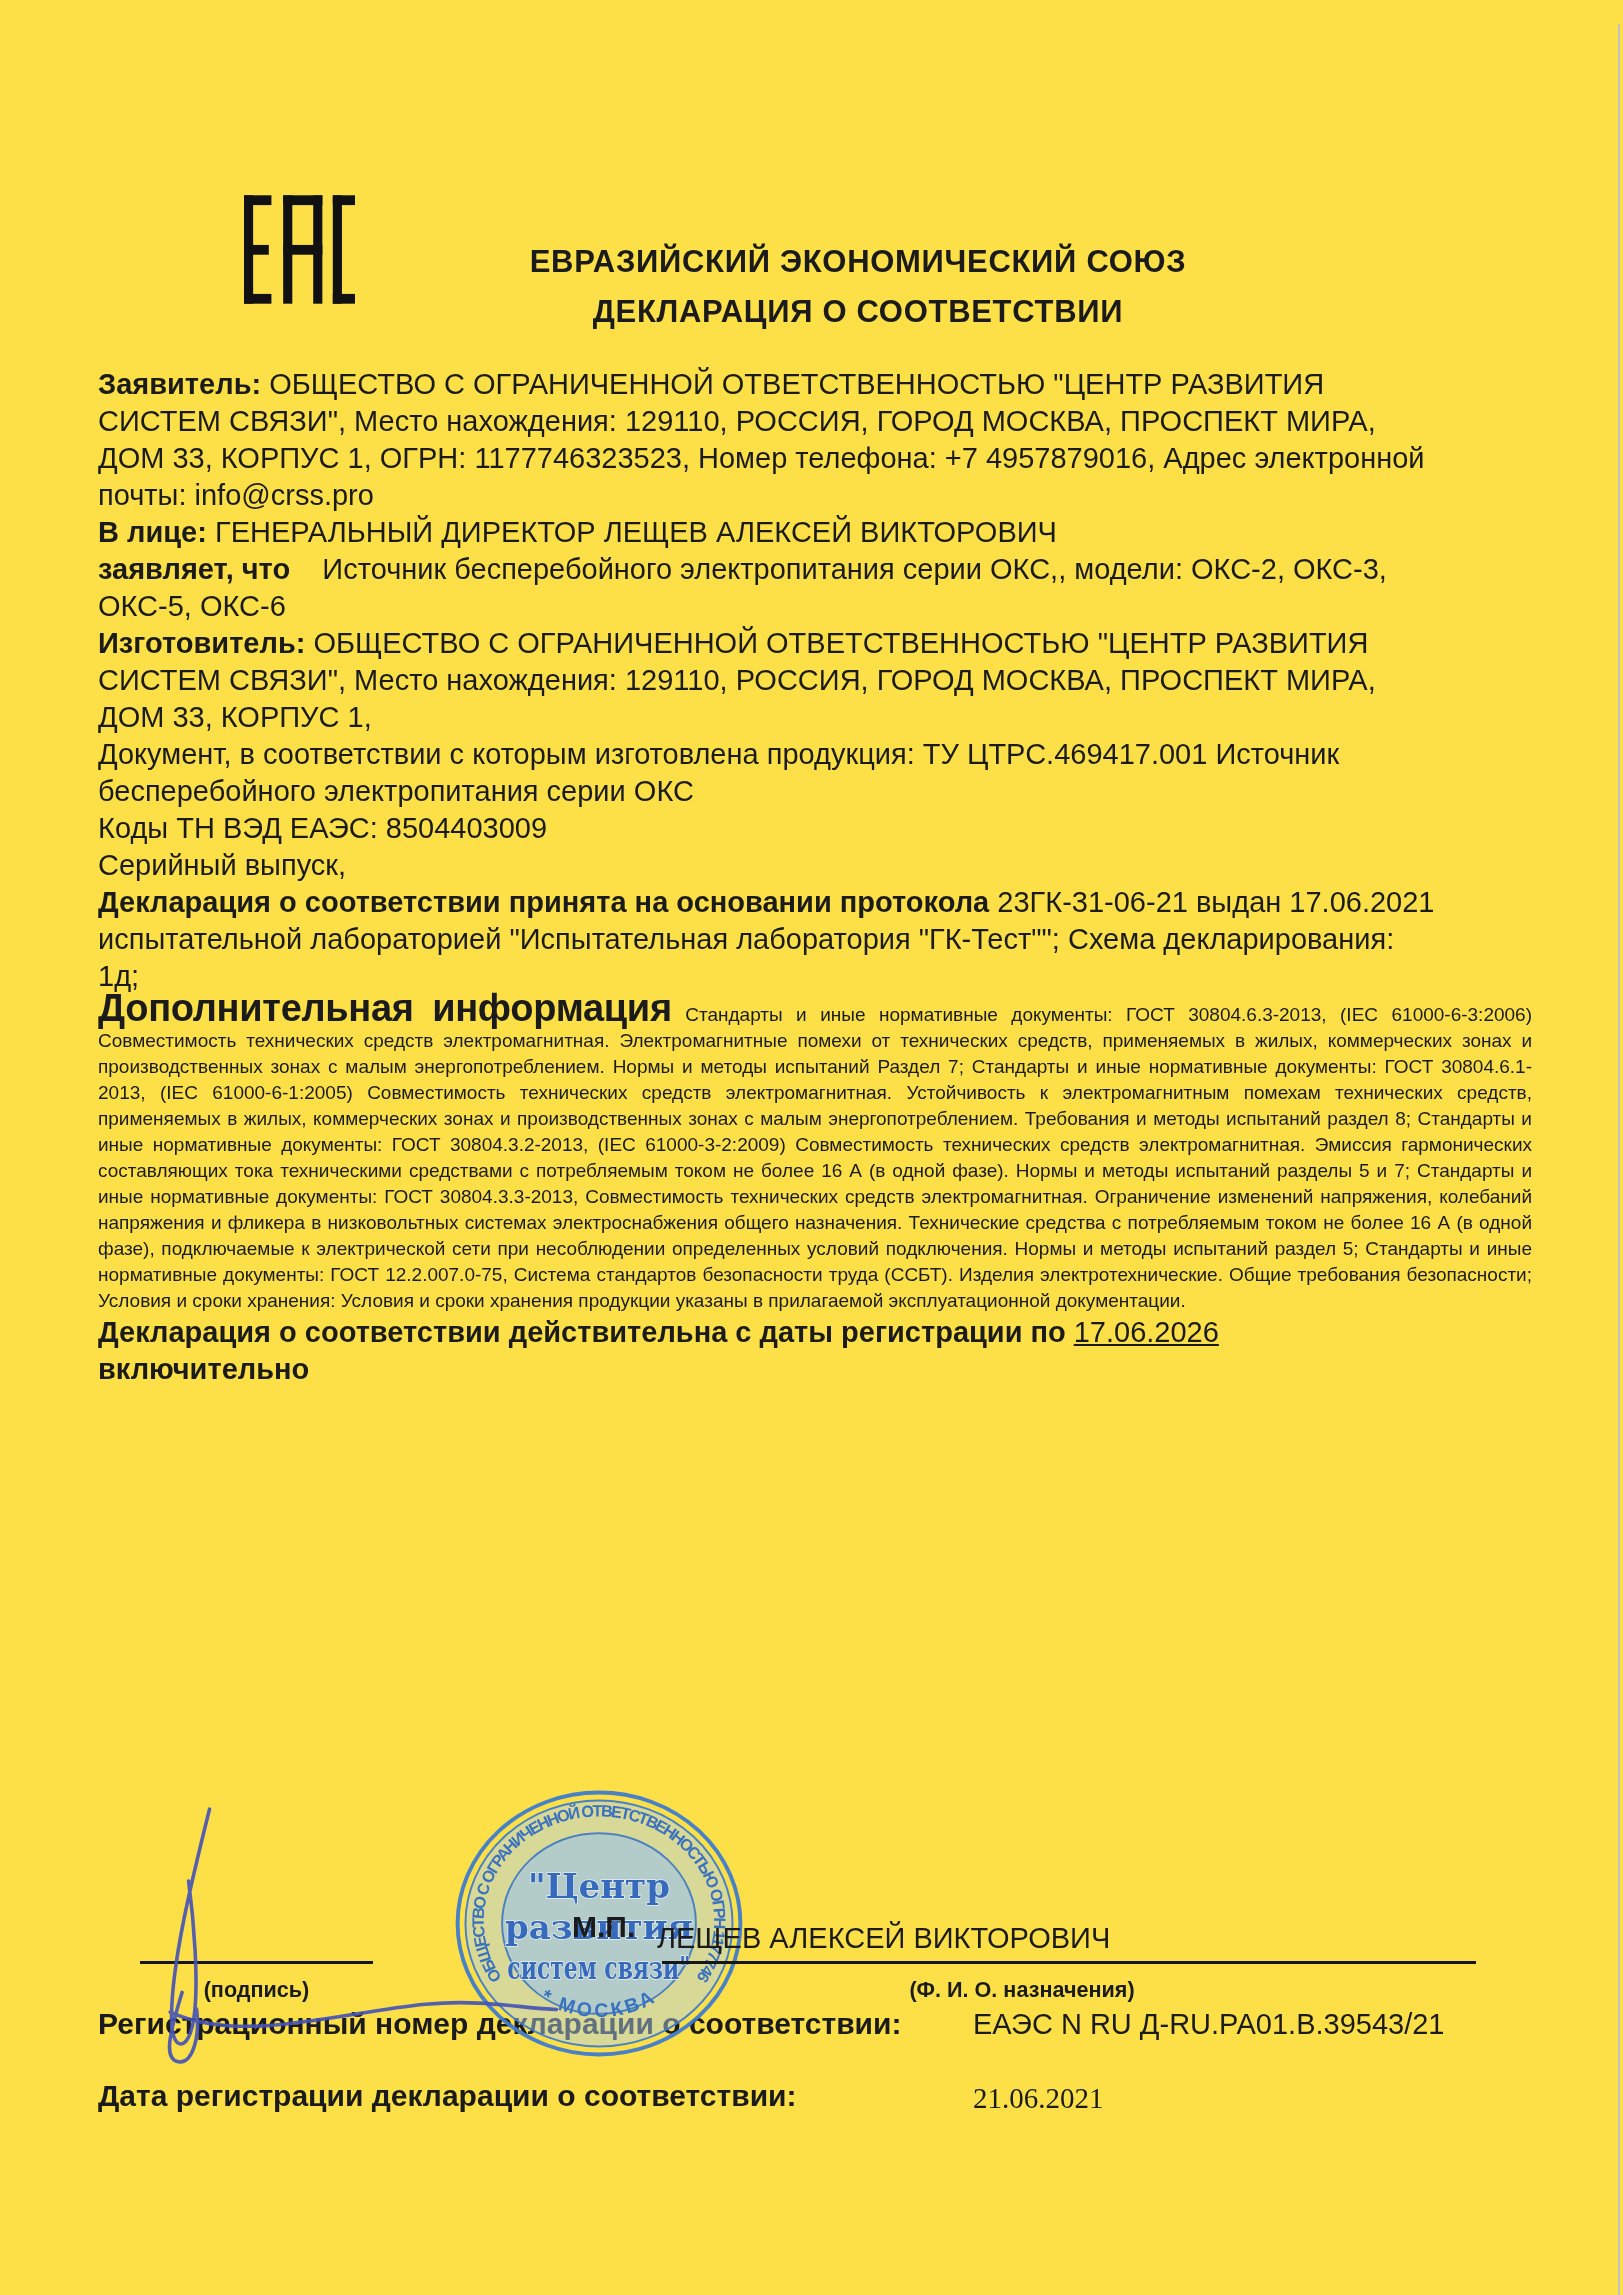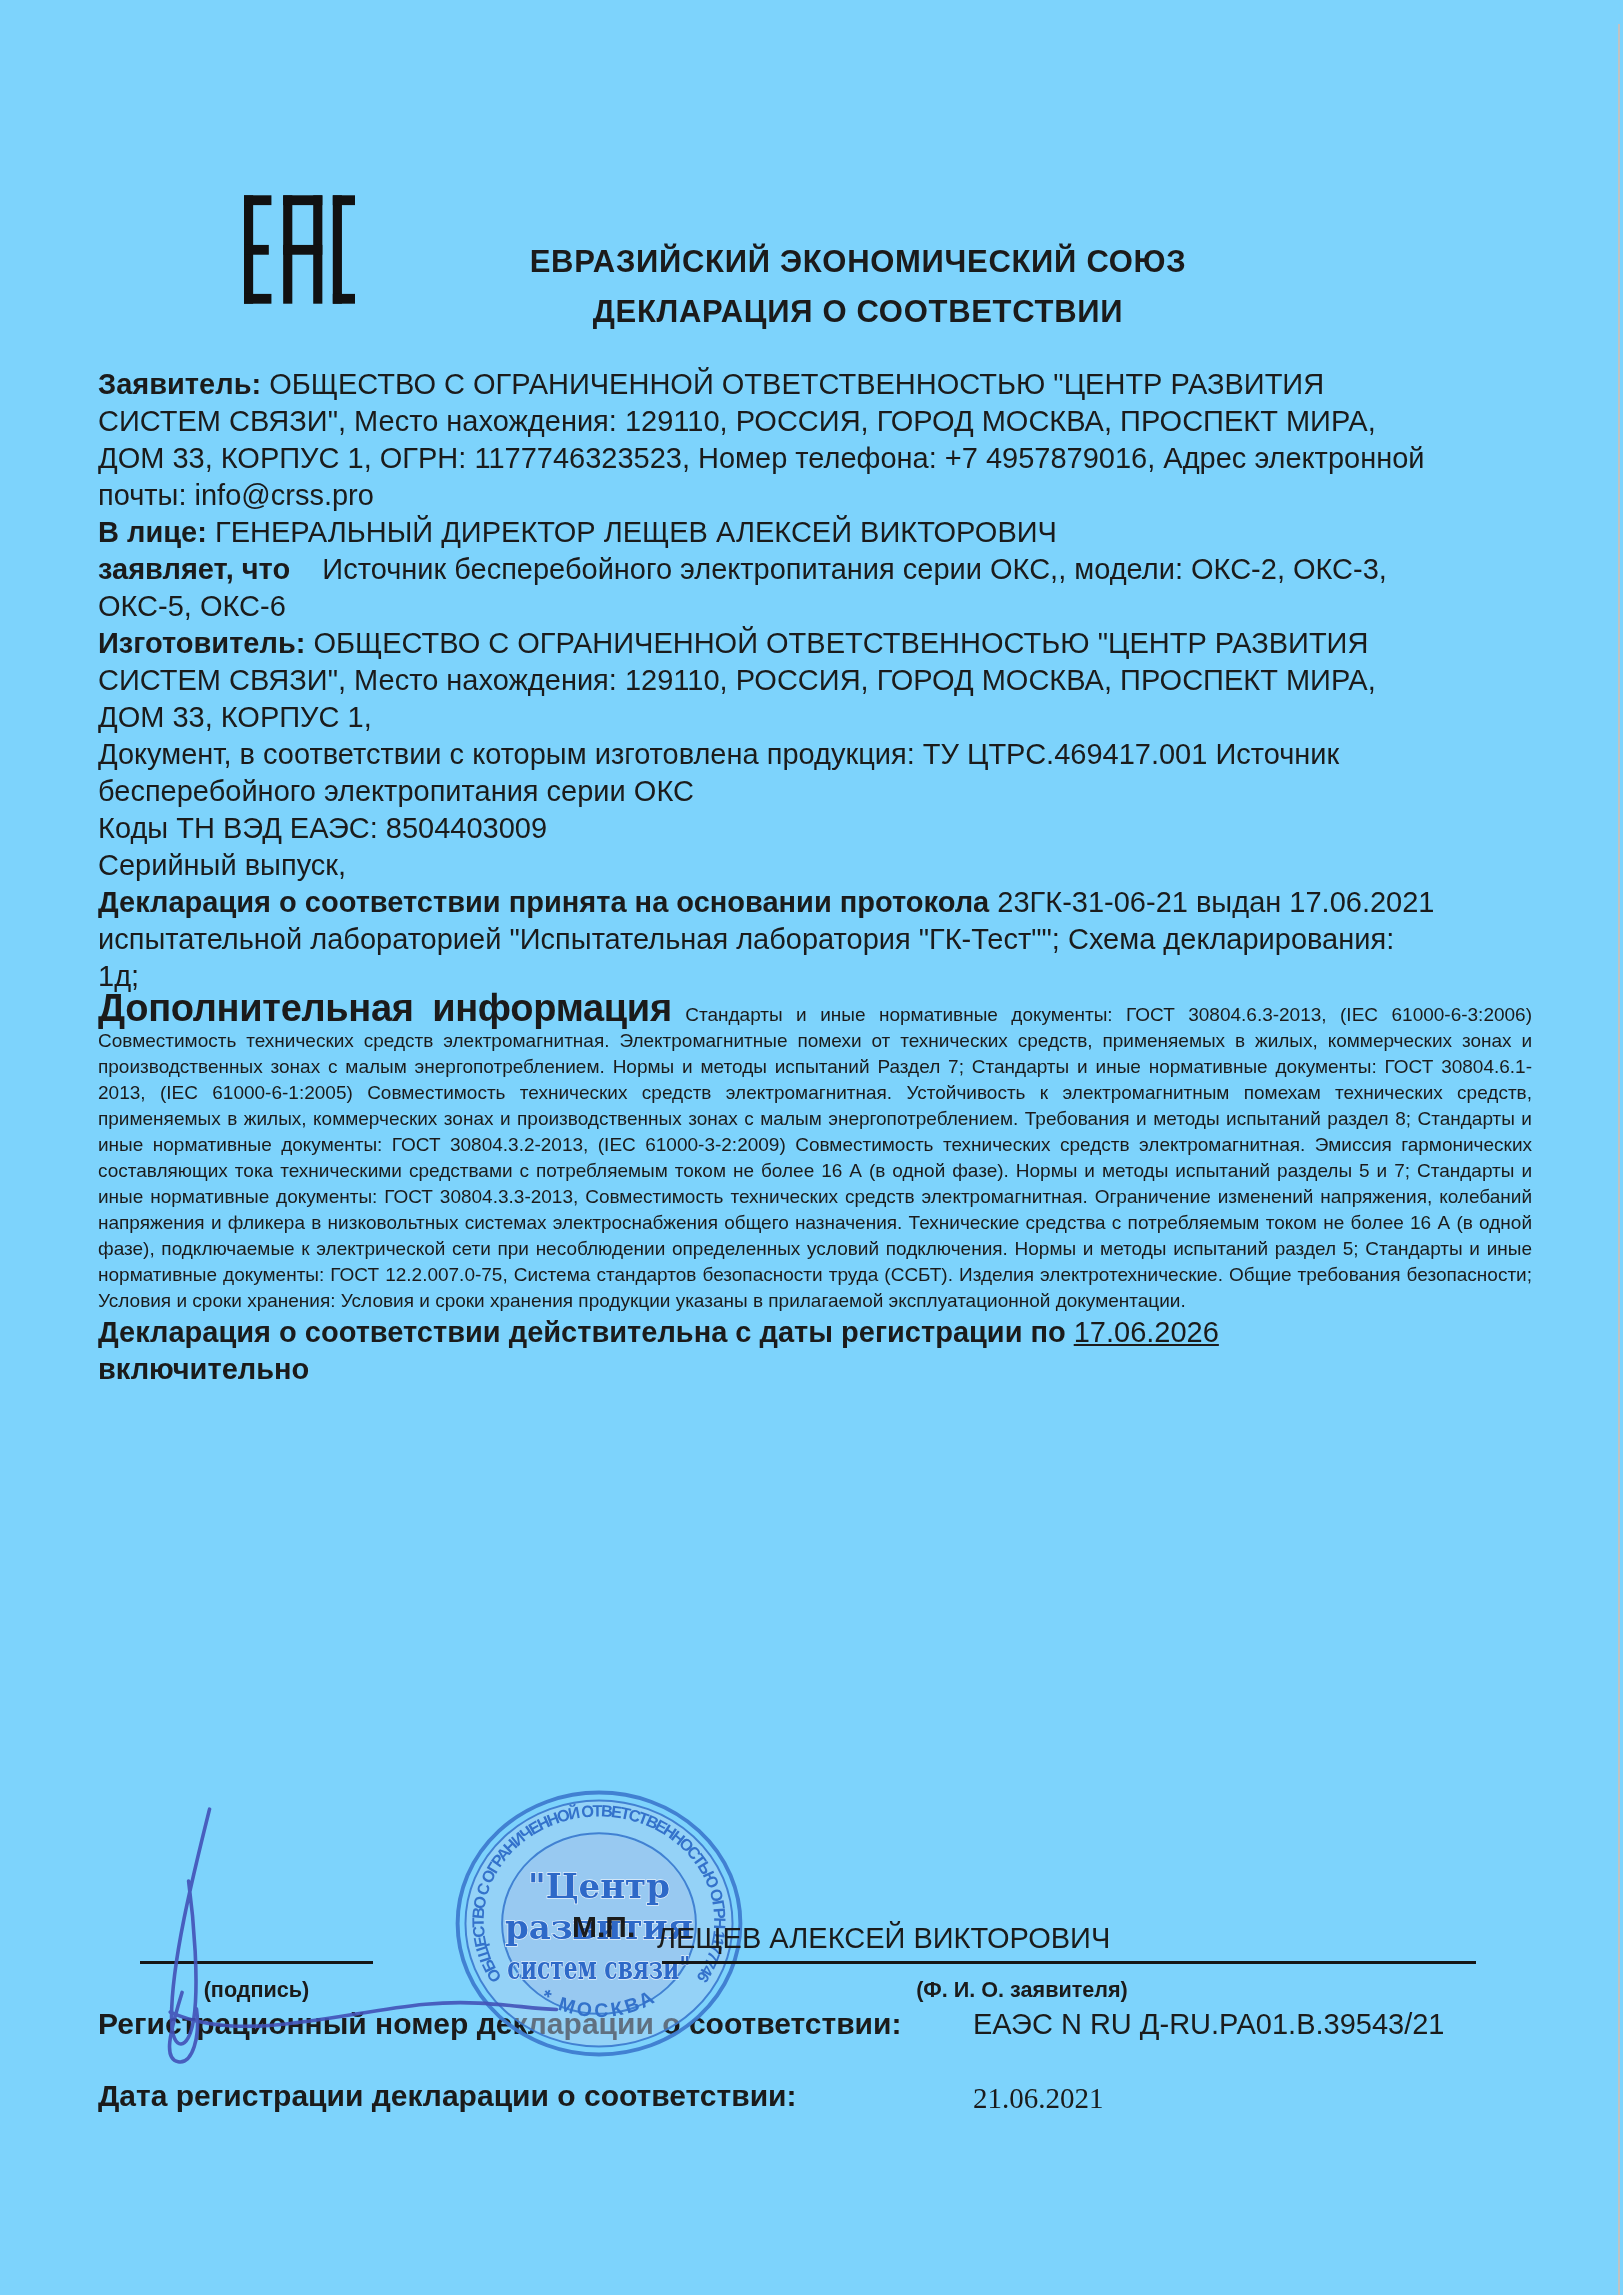--- a/index.html
+++ b/index.html
@@ -1,19 +1,19 @@
 <!DOCTYPE html>
 <html style="font-size:10.5px"><head>
 <meta charset="utf-8">
 <style>
   html,body{margin:0;padding:0;background:#ffffff;}
   .page{
     position:relative;
     width:1624px;height:2295px;
-    background:#7dd3fc;
+    background:#fde047;
     font-family:"Liberation Sans",sans-serif;
     color:#1b1b1b;
     overflow:hidden;
   }
   
   .eac-logo{position:absolute;left:244px;top:195px;width:111px;height:109px;}
   .titles{position:absolute;left:184px;right:92px;top:243px;text-align:center;}
   .title-line{font-size:31px;font-weight:bold;letter-spacing:0.7px;line-height:37px;}
   .title-line.second{margin-top:13px;}
   
@@ -130,21 +130,21 @@
       <path d="M78,300 C58,365 50,402 72,406 C94,410 106,368 100,325"></path>
       <path d="M60,330 C170,380 320,330 450,318 C540,310 600,325 650,326"></path>
     </g>
   </svg>
 
   <div class="mp-label">М.П.</div>
   <div class="fio-value">ЛЕЩЕВ АЛЕКСЕЙ ВИКТОРОВИЧ</div>
   <div class="sig-line-left"></div>
   <div class="sig-line-right"></div>
   <div class="sig-caption">(подпись)</div>
-  <div class="fio-caption">(Ф. И. О. заявителя)</div>
+  <div class="fio-caption">(Ф. И. О. назначения)</div>
 
   <div class="reg-label">Регистрационный номер декларации о соответствии:</div>
   <div class="reg-value">ЕАЭС N RU Д-RU.РА01.В.39543/21</div>
   <div class="date-label">Дата регистрации декларации о соответствии:</div>
   <div class="date-value">21.06.2021</div>
 
   <div class="edge-line"></div>
 </div>
 
 

